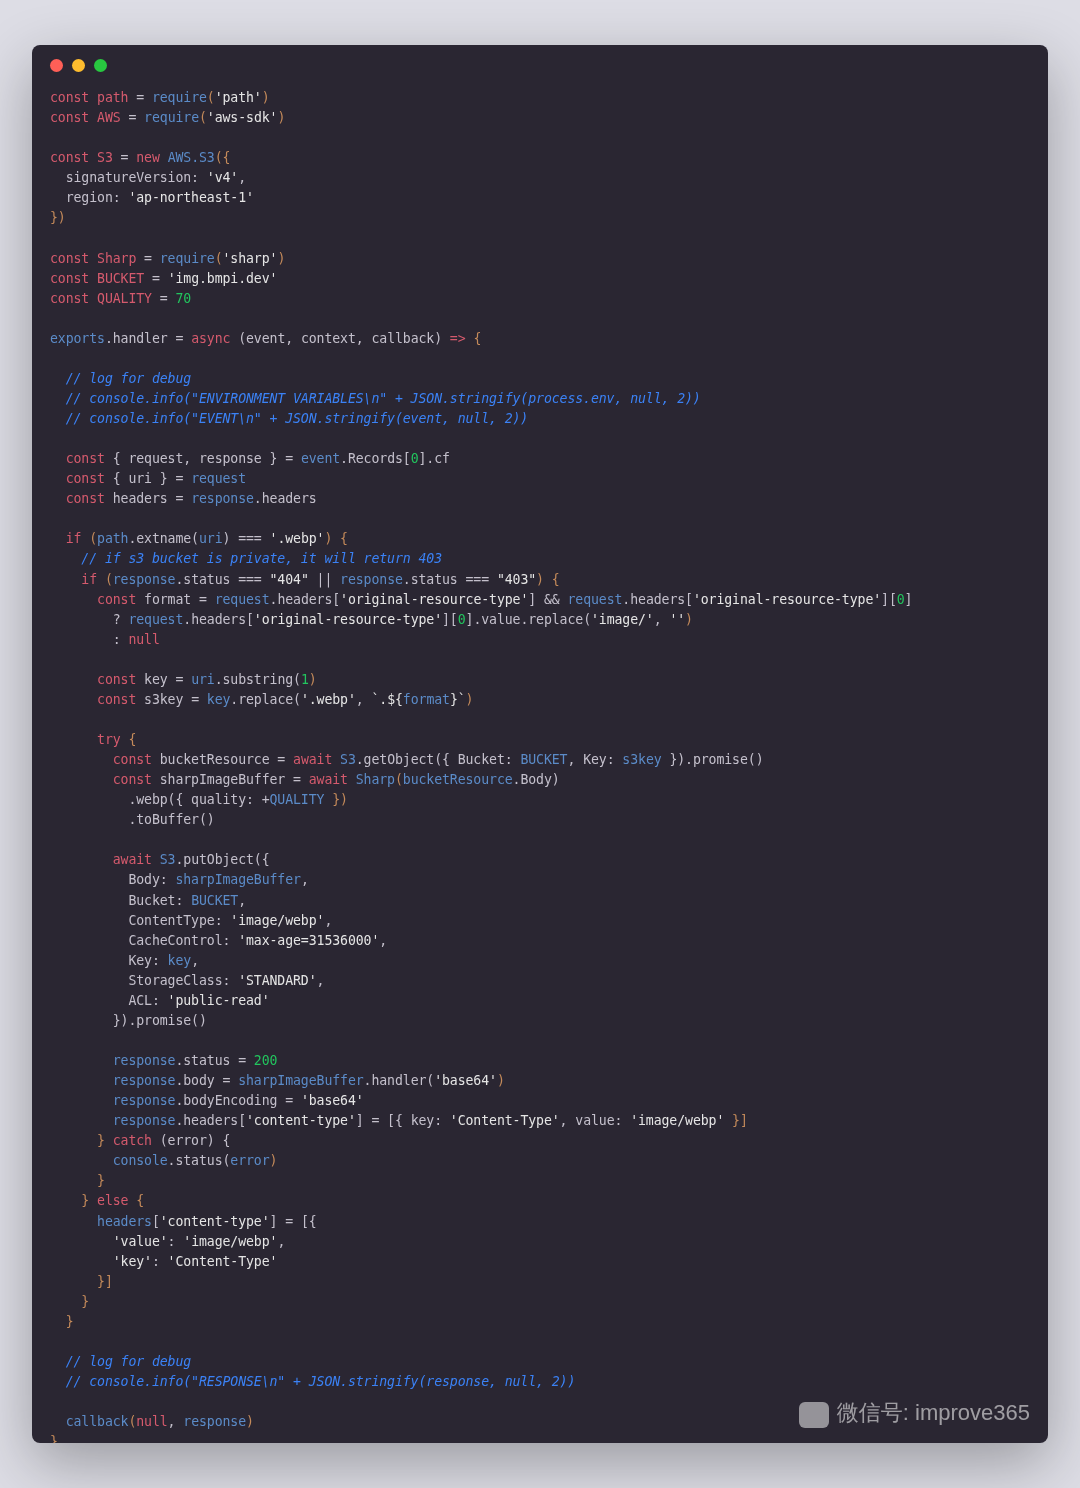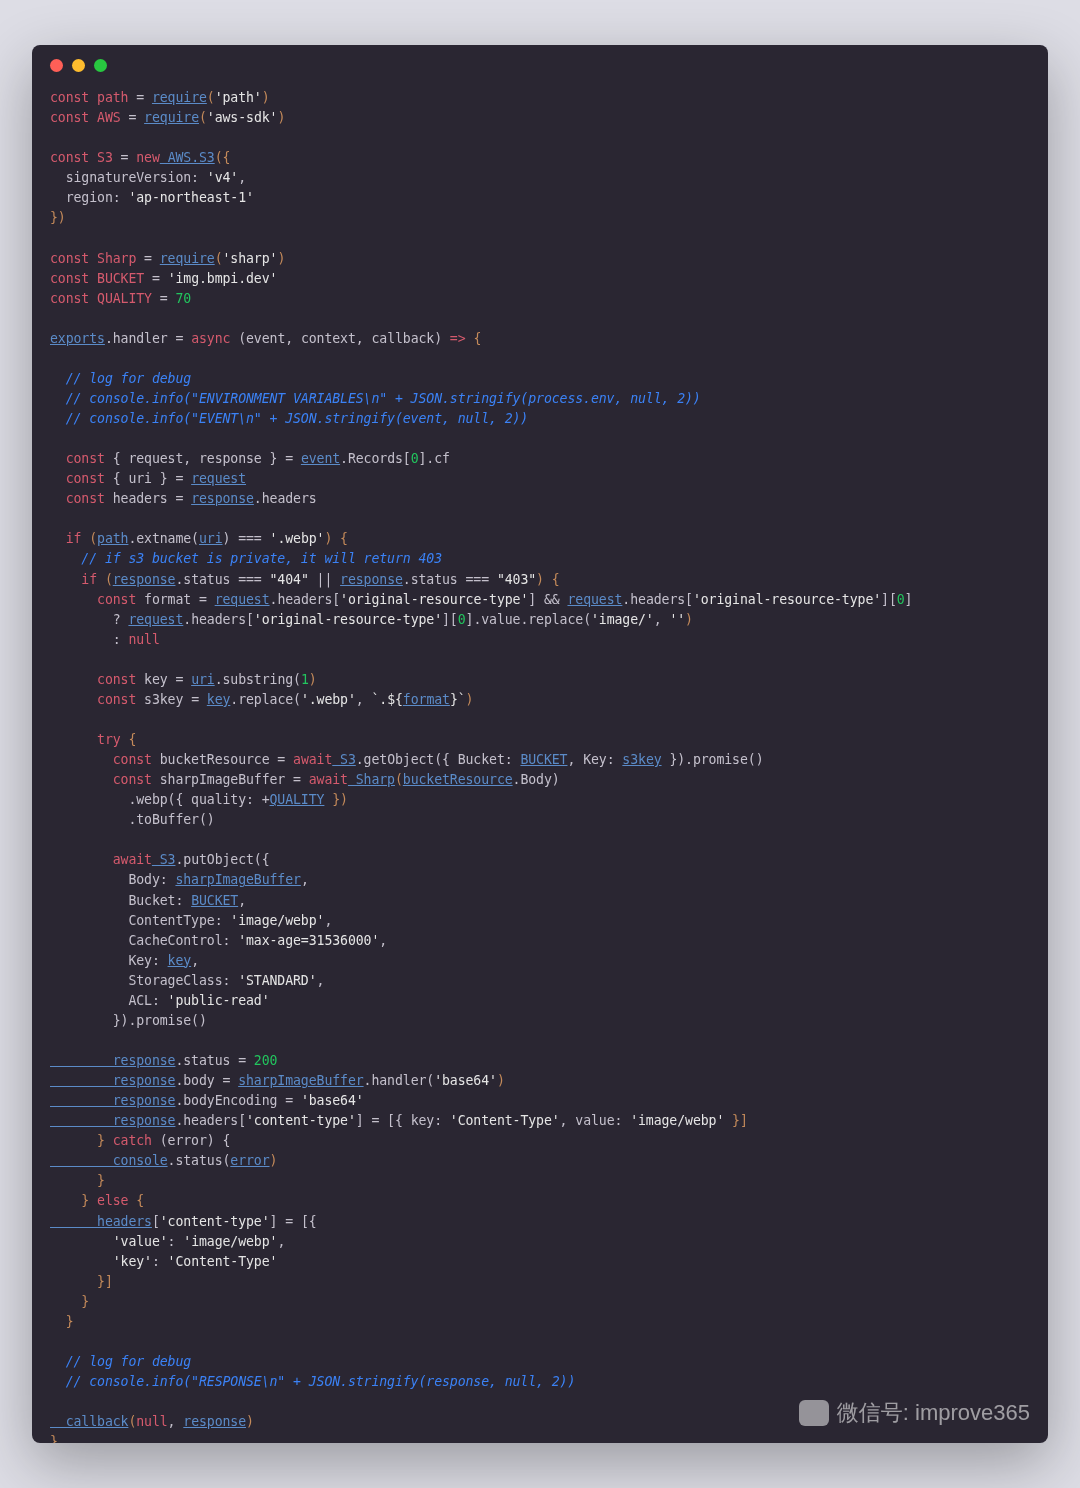--- a/index.html
+++ b/index.html
@@ -28,35 +28,35 @@
   .t-max   { background: #28c840; }
   .code {
     padding: 10px 18px 24px;
     font-size: 13.2px;
     line-height: 1.52;
     white-space: pre;
     color: #c4c0cc;
     letter-spacing: -0.1px;
   }
   .kw  { color: #d55a6d; }      
-  .fn  { color: #5b8bc8; text-decoration: underline; }      
+  .fn  { color: #5b8bc8; }      
   .id  { color: #d55a6d; }      
   .str { color: #e5e5e5; }      
   .num { color: #22c55e; }
   .par { color: #c48a5a; }      
   .cmt { color: #3b82f6; font-style: italic; }
   .watermark {
     position: absolute;
     right: 50px;
     bottom: 60px;
     color: rgba(255,255,255,0.55);
     font-family: sans-serif;
     font-size: 22px;
     display: flex;
-    align-items: center;
+    align-items: flex-end;
     gap: 8px;
   }
   .watermark .bubble {
     width: 30px; height: 26px; background: rgba(255,255,255,0.5);
     border-radius: 6px; position: relative;
   }
 </style>
 </head>
 <body>
 

